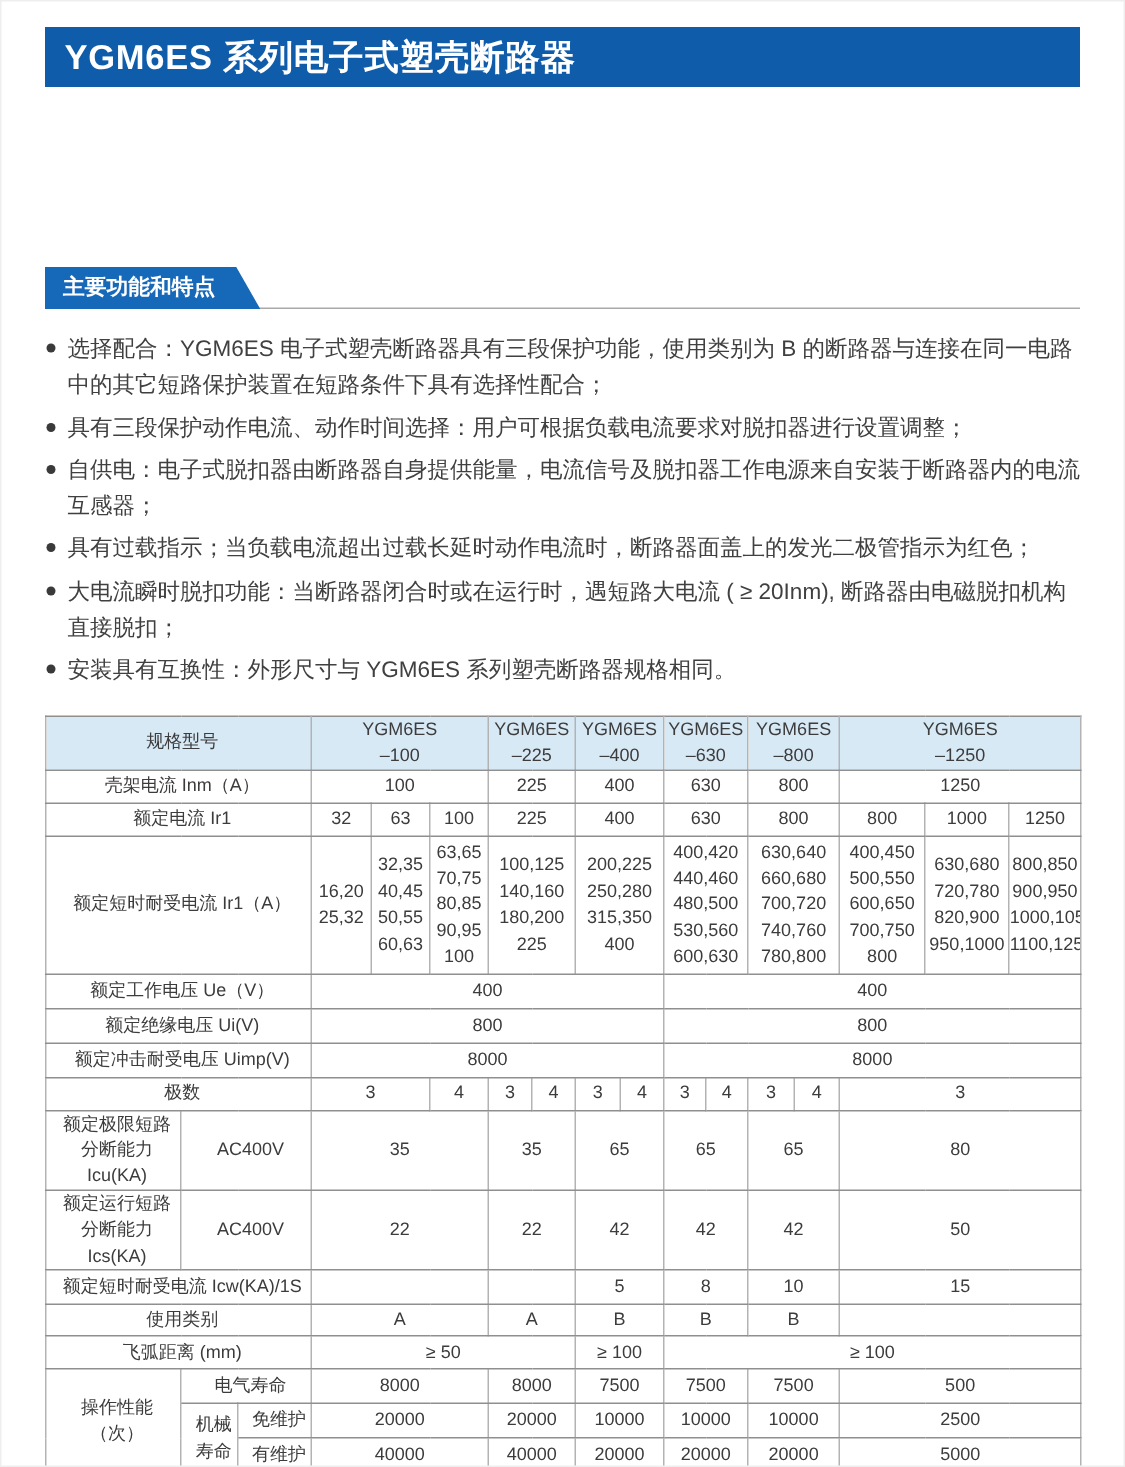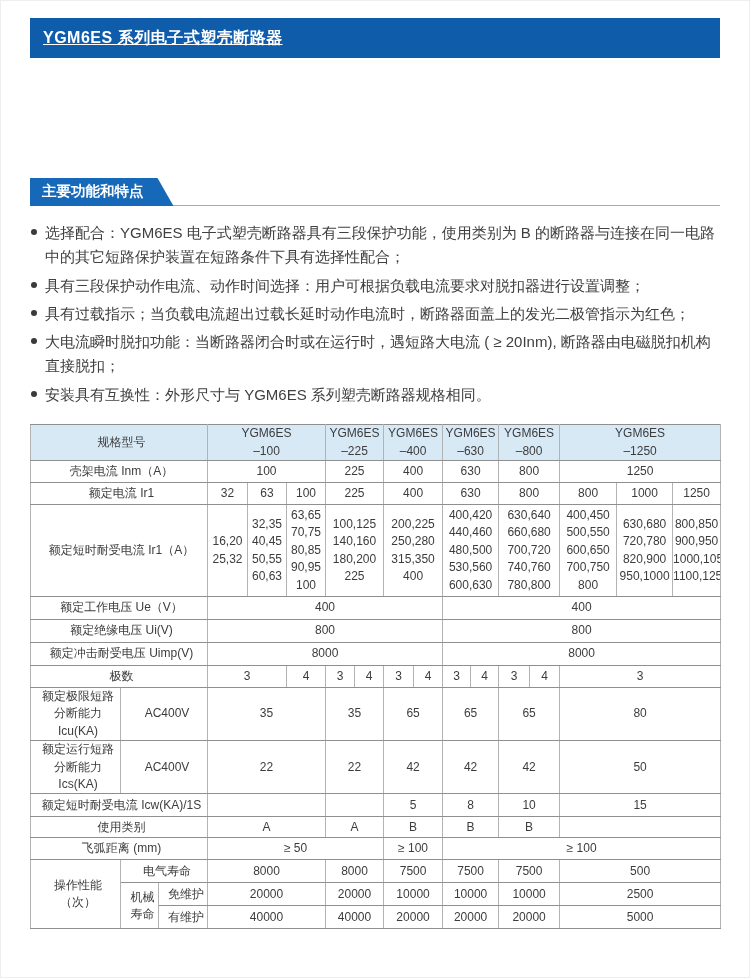--- a/index.html
+++ b/index.html
@@ -16,21 +16,21 @@
 
   
   .banner {
     margin-top:17px;
     height:40px;
     background:#0f5cab;
     display:flex; align-items:center;
     padding-left:13px;
   }
   .banner .title {
-    color:#ffffff; font-size:16px; font-weight:bold; letter-spacing:0.5px;text-decoration:underline;
+    color:#ffffff; font-size:23px; font-weight:bold; letter-spacing:0.5px;
   }
 
   
   .section-bar { margin-top:120px; border-bottom:1px solid #a9a9a9; }
   .section-bar.second { margin-top:31px; }
   .section-tab {
     display:inline-block;
     background:#1668b8;
     color:#ffffff;
     font-size:14.5px; font-weight:bold;
@@ -77,20 +77,21 @@
     <span class="title">YGM6ES 系列电子式塑壳断路器</span>
   </div>
 
   <div class="section-bar">
     <div class="section-tab">主要功能和特点</div>
   </div>
 
   <ul class="features">
     <li>选择配合：YGM6ES 电子式塑壳断路器具有三段保护功能，使用类别为 B 的断路器与连接在同一电路中的其它短路保护装置在短路条件下具有选择性配合；</li>
     <li>具有三段保护动作电流、动作时间选择：用户可根据负载电流要求对脱扣器进行设置调整；</li>
+    <li>自供电：电子式脱扣器由断路器自身提供能量，电流信号及脱扣器工作电源来自安装于断路器内的电流 互感器；</li>
     <li>具有过载指示；当负载电流超出过载长延时动作电流时，断路器面盖上的发光二极管指示为红色；</li>
     <li>大电流瞬时脱扣功能：当断路器闭合时或在运行时，遇短路大电流 ( ≥ 20Inm), 断路器由电磁脱扣机构直接脱扣；</li>
     <li>安装具有互换性：外形尺寸与 YGM6ES 系列塑壳断路器规格相同。</li>
   </ul>
 
 
   <table class="specs">
     <colgroup>
       <col style="width:90px">
         <col style="width:38px">

